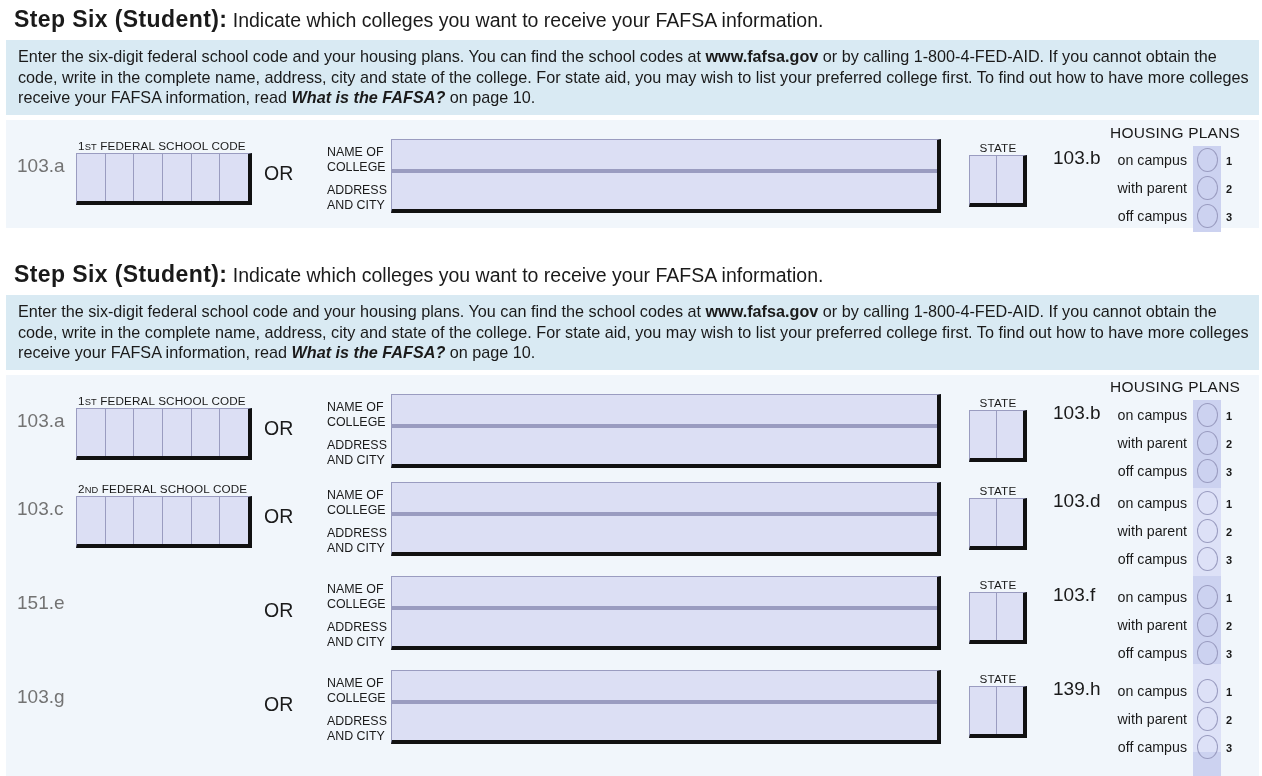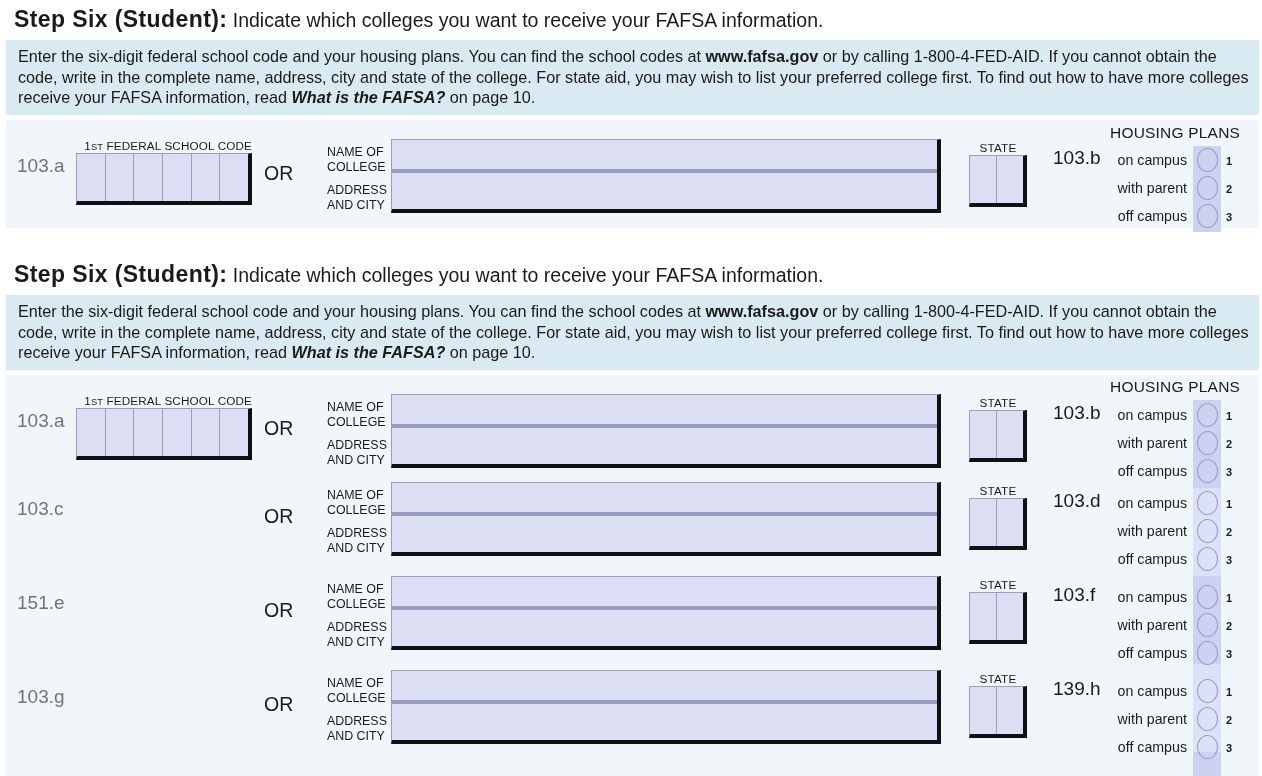--- a/index.html
+++ b/index.html
@@ -63,21 +63,20 @@
 
   
   .code-wrap { position: absolute; }
   .code-cap {
     font-size: 11.7px;
     letter-spacing: 0.15px;
     color: #1a1a1a;
     white-space: nowrap;
     margin-bottom: 1px;
     padding-left: 2px;
-    text-align: right;
   }
   .code-cap .sm { font-size: 9.3px; }
   .code-boxes {
     display: flex;
     width: 176px;
     height: 52px;
     background: #dcdff4;
     border-top: 1.5px solid #9a9cc0;
     border-left: 1.5px solid #9a9cc0;
     border-right: 4px solid #111111;
@@ -327,20 +326,33 @@
         </div>
         <div class="hrow" style="left:0; top:82px; width:100%;">
           <div class="hlabel" style="left:1026px; top:6px; width:155px;">off campus</div>
           <div class="hoval" style="left:1191px; top:2px;"></div>
           <div class="hnum" style="left:1220px; top:9px;">3</div>
         </div>
       </div>
 
       <div class="row" style="position:absolute; left:0; top:88px; width:100%; height:94px;">
         <div class="qnum" style="left:11px; top:35px;">103.c</div>
+        <div class="code-wrap" style="left:70px; top:19px;">
+          <div class="code-cap">
+            <span>2</span><span class="sm">ND</span><span> FEDERAL SCHOOL CODE</span>
+          </div>
+          <div class="code-boxes">
+            <div class="code-cell"></div>
+              <div class="code-cell"></div>
+              <div class="code-cell"></div>
+              <div class="code-cell"></div>
+              <div class="code-cell"></div>
+              <div class="code-cell"></div>
+          </div>
+        </div>
         <div class="or" style="left:258px; top:42px;">OR</div>
         <div class="na-labels" style="left:321px; top:25px; width:60px;">
           <div class="na-lab">NAME OF</div>
           <div class="na-lab">COLLEGE</div>
           <div class="na-lab" style="margin-top:9px;">ADDRESS</div>
           <div class="na-lab">AND CITY</div>
         </div>
         <div class="na-boxes" style="left:385px; top:19px; width:550px; height:74px;">
           <div class="na-divider" style="top:29px;"></div>
         </div>

